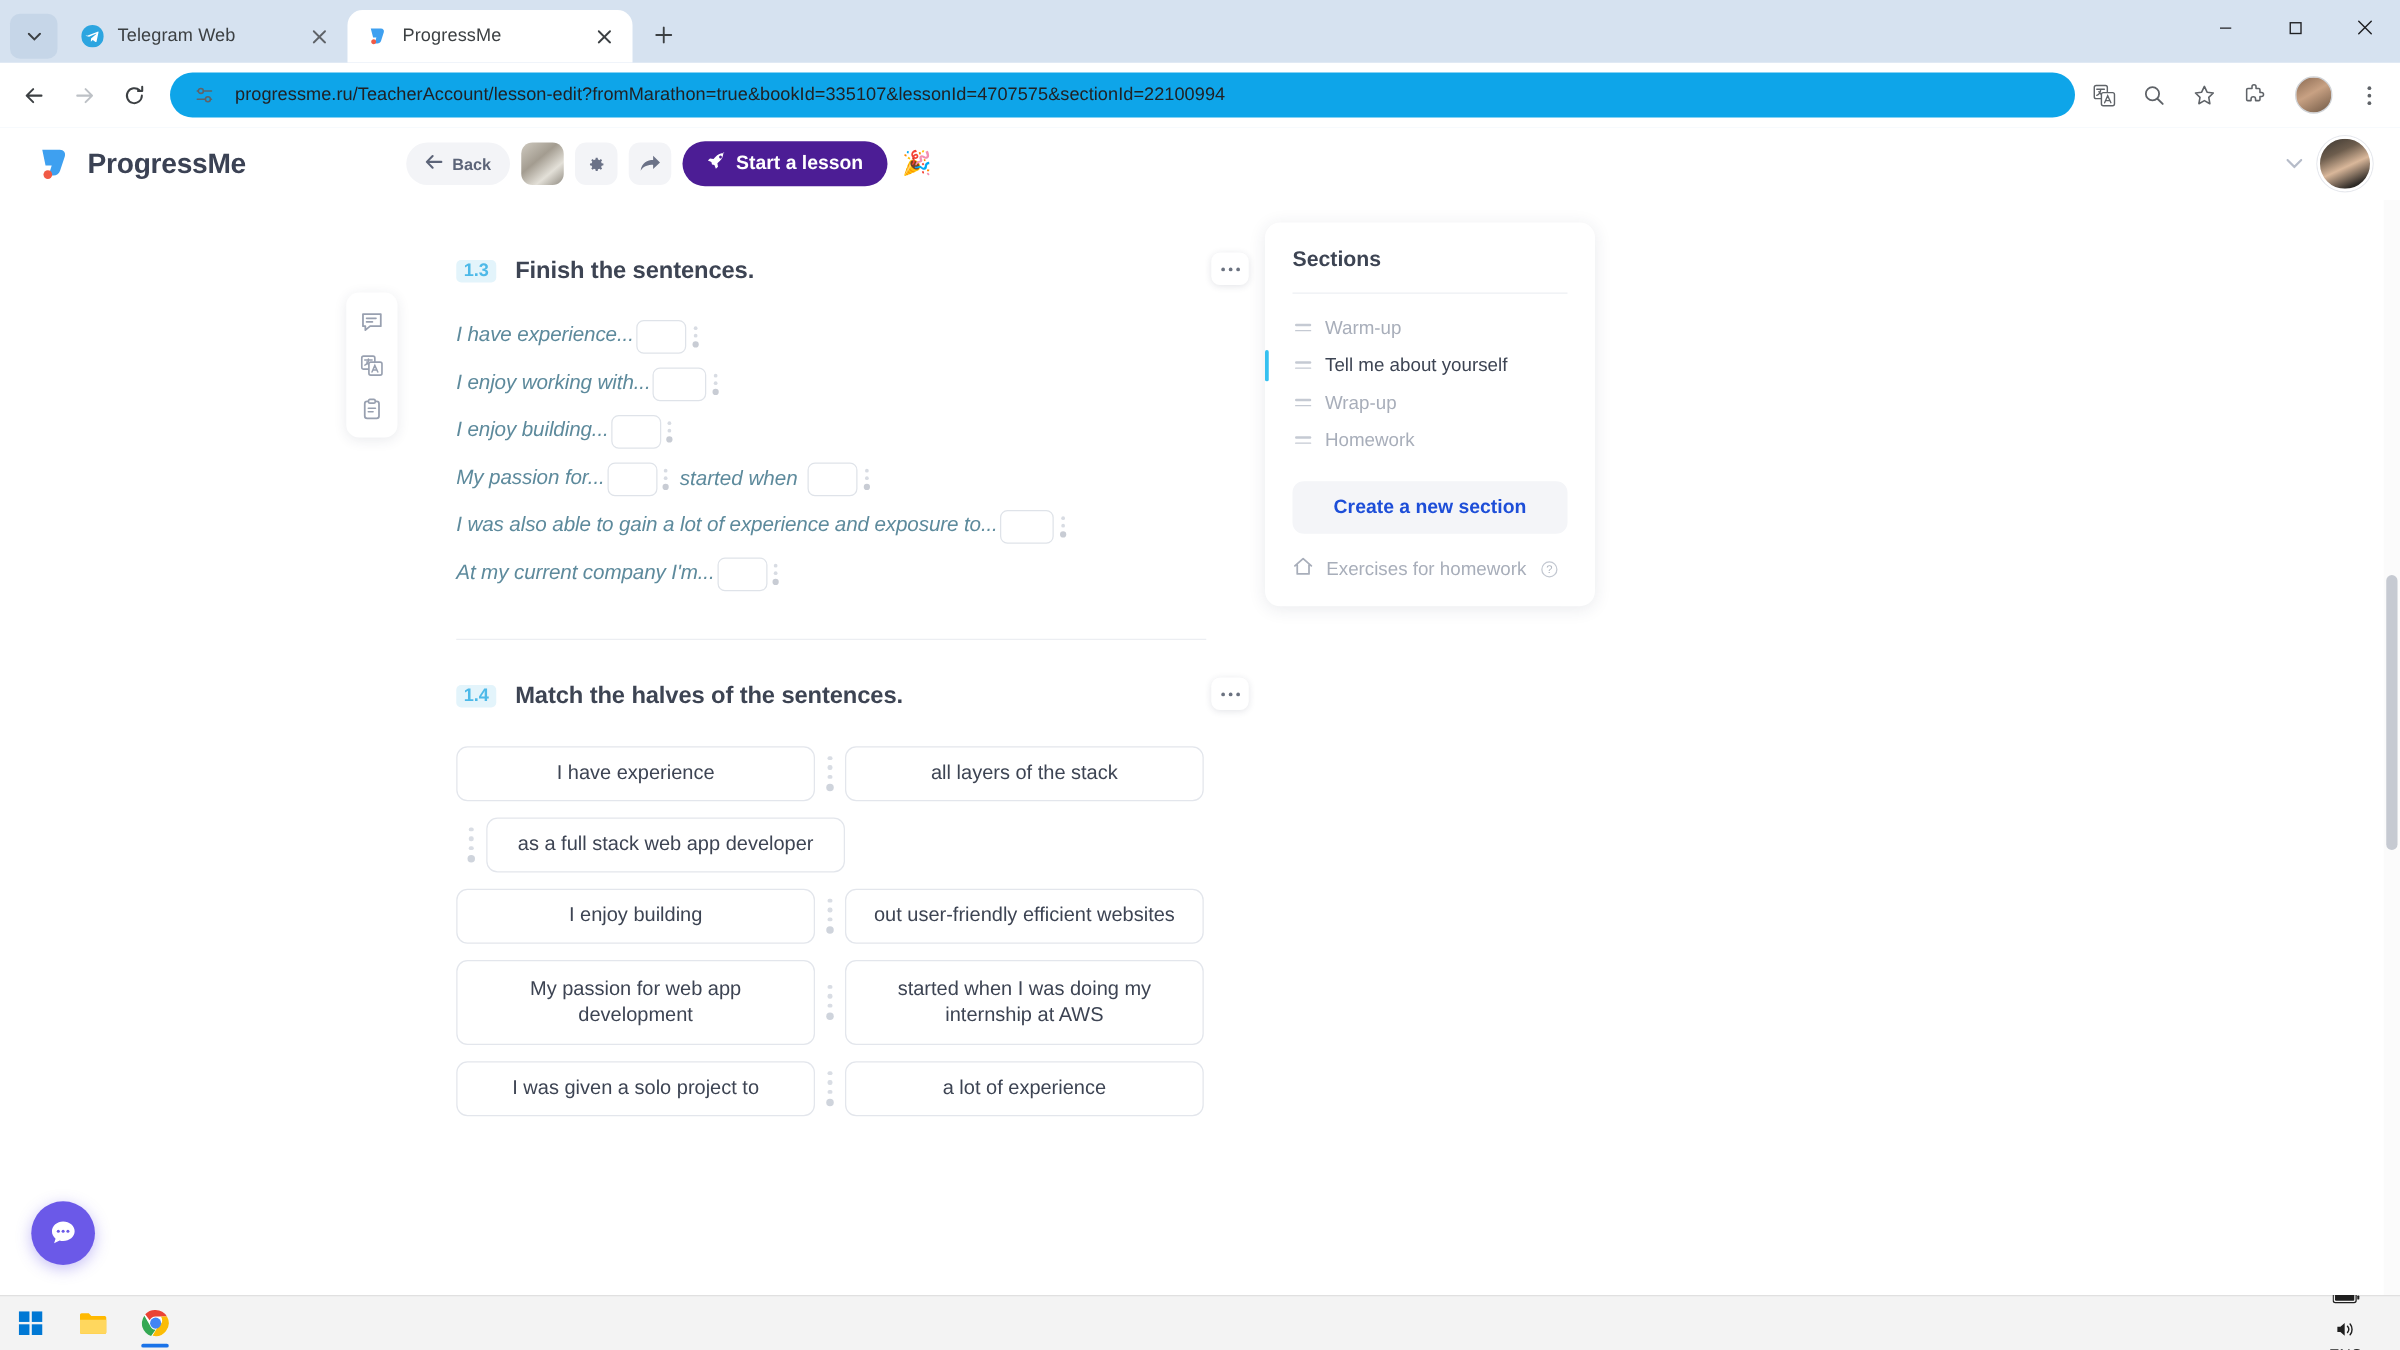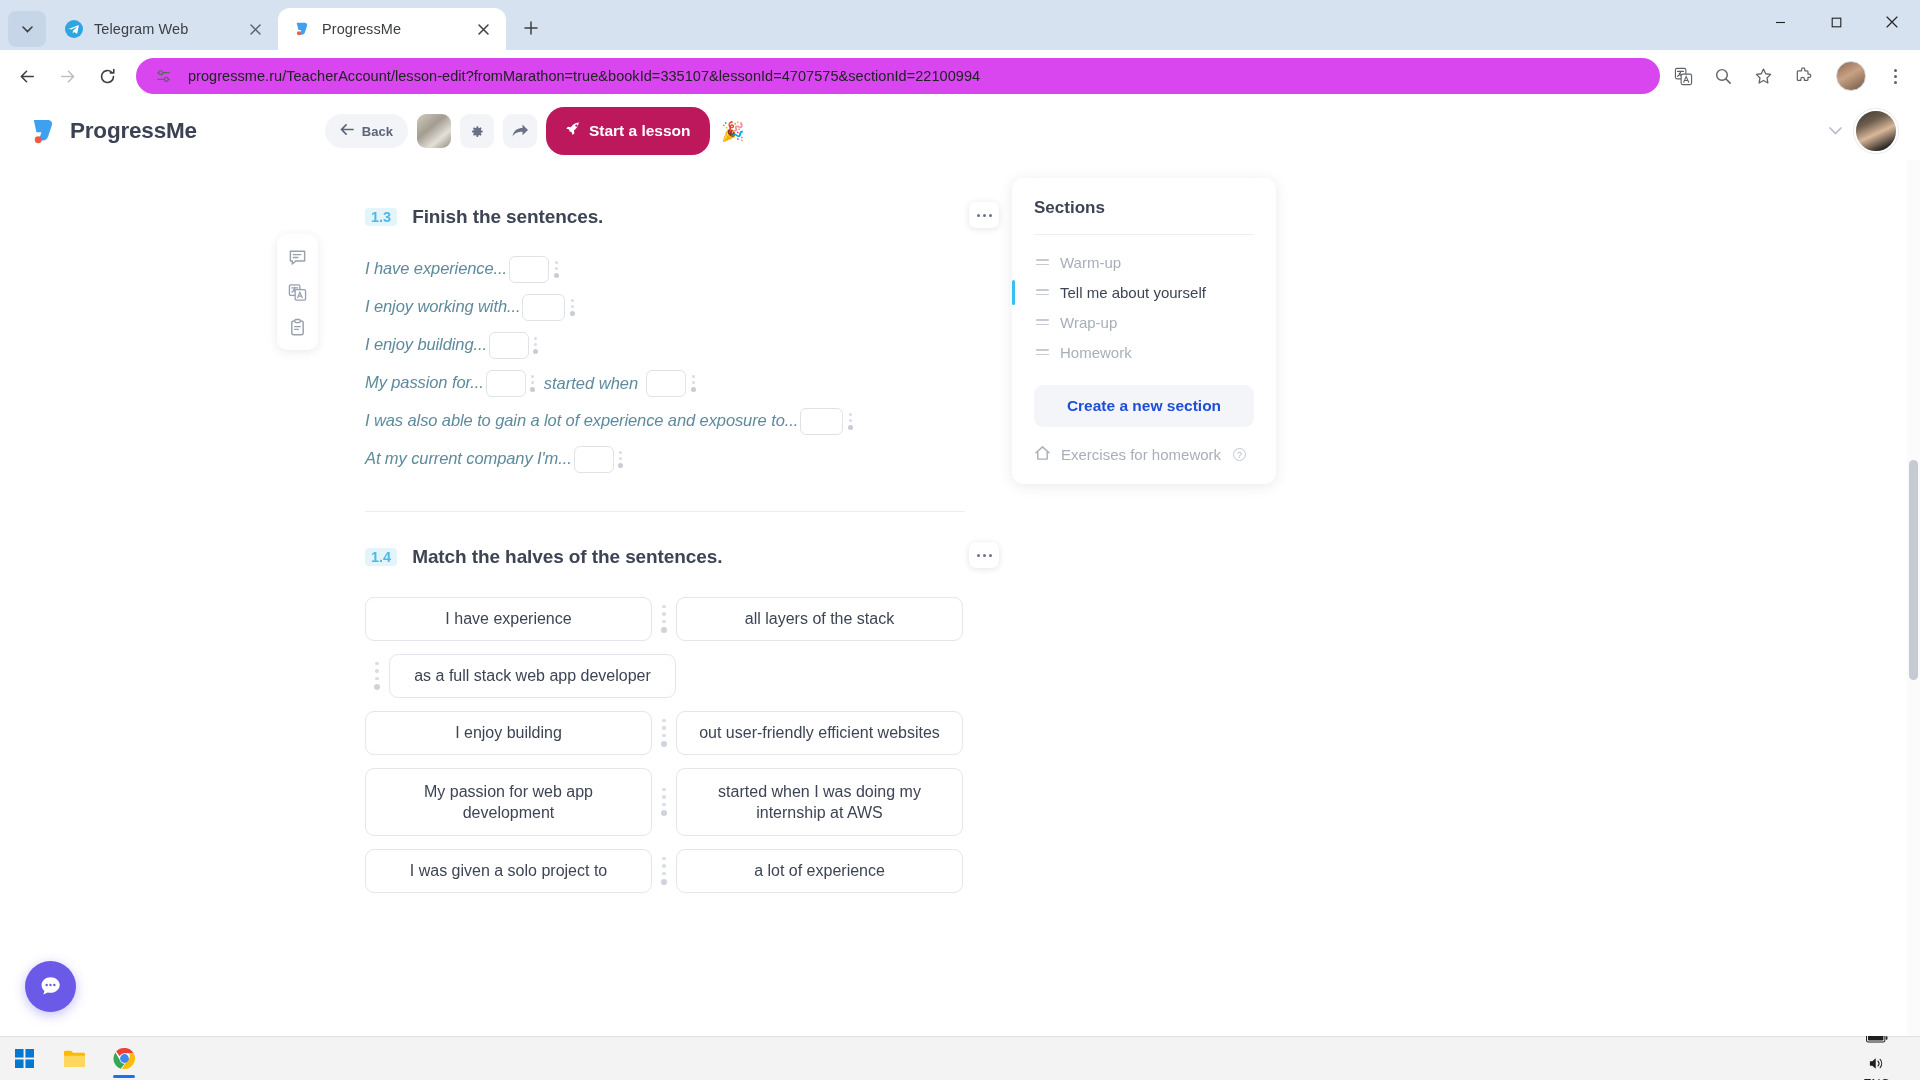--- a/index.html
+++ b/index.html
@@ -49,21 +49,21 @@
   .toolbar {
     height: 52px; background: #ffffff; display: flex; align-items: center;
     gap: 2px; padding: 0 10px 0 8px; flex: none;
   }
   .navbtn {
     width: 38px; height: 38px; border-radius: 50%; display: flex;
     align-items: center; justify-content: center; color: #3c4043; flex: none;
   }
   .navbtn.disabled { color: #bdc1c6; }
   .omnibox {
-    flex: 1; height: 36px; background: #d946ef; border-radius: 18px;
+    flex: 1; height: 36px; background: #0ea5e9; border-radius: 18px;
     display: flex; align-items: center; gap: 12px; padding: 0 14px; margin: 0 8px;
     min-width: 0;
   }
   .omni-url {
     flex: 1; font-size: 14.5px; color: #202124; white-space: nowrap;
     overflow: hidden; text-overflow: ellipsis; letter-spacing: .05px;
   }
   .omni-icons { display: flex; align-items: center; gap: 14px; }
   .tb-icon { width: 26px; height: 26px; display: flex; align-items: center; justify-content: center; color: #5f6368; }
   .avatar-btn {
@@ -90,21 +90,21 @@
     height: 34px; border-radius: 17px; background: #f3f4f7; display: flex;
     align-items: center; gap: 7px; padding: 0 15px; font-size: 13px;
     color: #5c6478; font-weight: 600;
   }
   .sq {
     width: 34px; height: 34px; border-radius: 9px; background: #f3f4f7;
     display: flex; align-items: center; justify-content: center; color: #6b7287; overflow: hidden;
   }
   .sq.photo { background: linear-gradient(140deg,#cfcac0 0%,#a39c90 40%,#e3e0d8 70%,#8f8a80 100%); }
   .start-lesson {
-    height: 48px; border-radius: 18px; background: #be185d; color: #ffffff;
+    height: 36px; border-radius: 18px; background: #4c1d95; color: #ffffff;
     display: flex; align-items: center; gap: 8px; padding: 0 19px;
     font-size: 15.5px; font-weight: 700;
   }
   .gift { width: 30px; height: 30px; display: flex; align-items: center; justify-content: center; font-size: 19px; }
 
   .header-right { margin-left: auto; display: flex; align-items: center; gap: 12px; }
   .chev-down { color: #b6bcc9; font-size: 12px; }
   .user-avatar {
     width: 44px; height: 44px; border-radius: 50%;
     background: linear-gradient(155deg,#3a3530 0%,#6d5d4d 30%,#d9b79a 55%,#2e2a26 85%);

